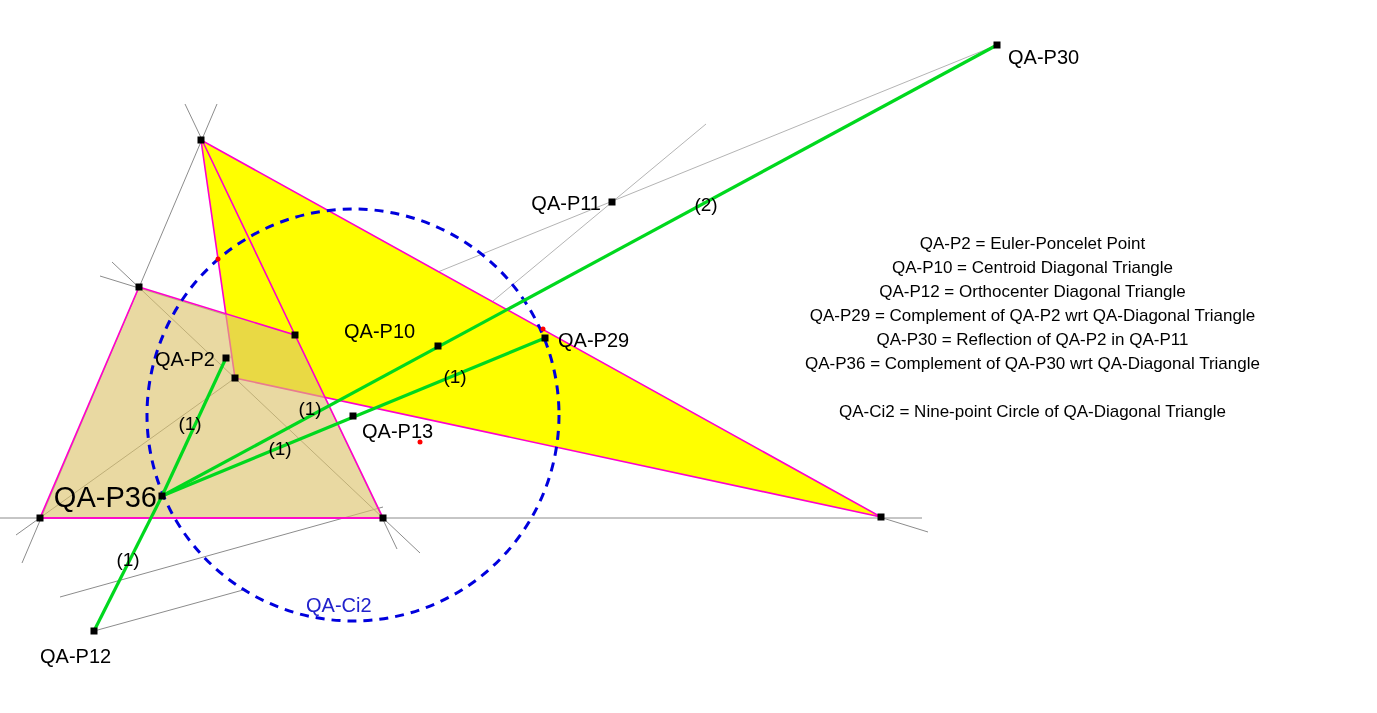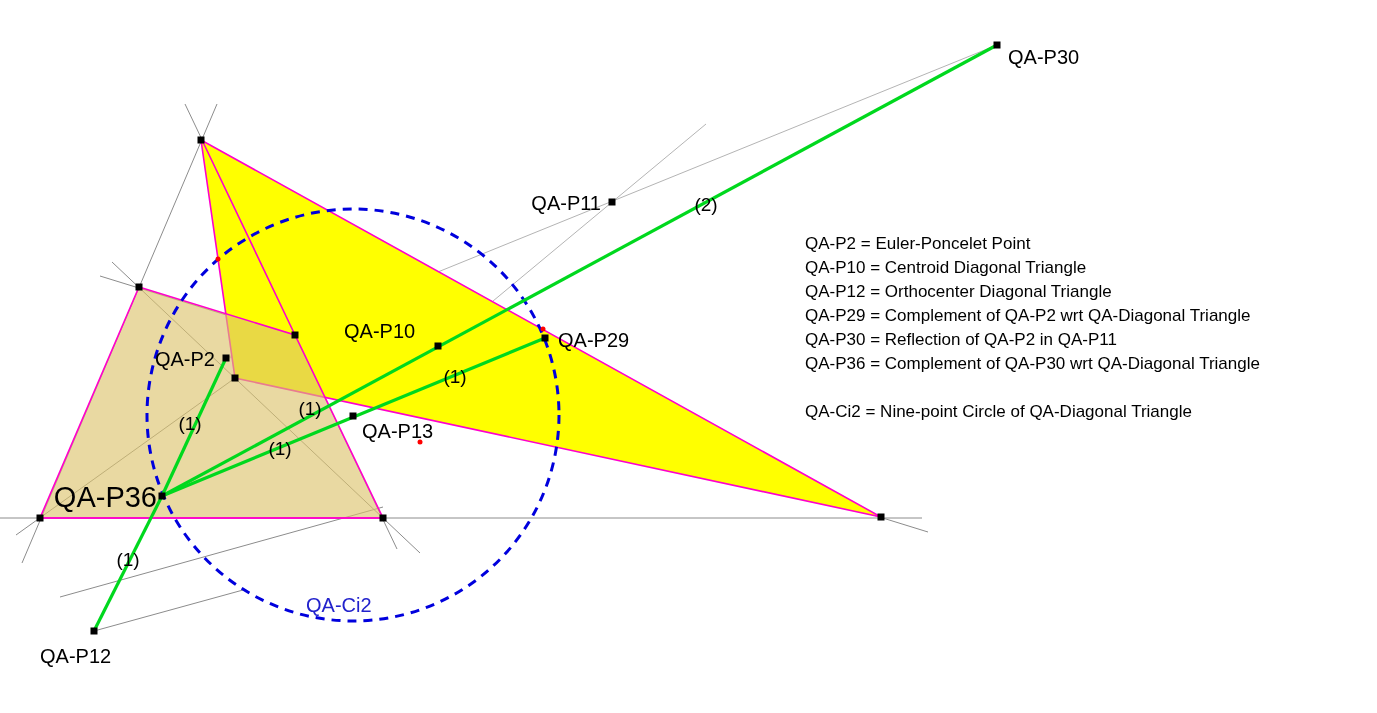--- a/index.html
+++ b/index.html
@@ -1,19 +1,19 @@
 <!DOCTYPE html>
 <html><head>
 <meta charset="utf-8">
 <style>
   html,body{margin:0;padding:0;background:#ffffff;}
   .stage{position:relative;width:1377px;height:713px;background:#fff;overflow:hidden;
          font-family:"Liberation Sans", sans-serif;}
   svg{position:absolute;left:0;top:0;}
-  .legend{position:absolute;color:#000;font-size:17px;line-height:24px;white-space:pre;}
+  .legend{position:absolute;color:#000;font-size:17px;line-height:24px;white-space:pre;text-align:center;}
   .legend .gap{height:24px;}
 </style>
 </head>
 <body>
 
 <div class="stage">
   <svg id="fig" width="1377" height="713" viewBox="0 0 1377 713" xmlns="http://www.w3.org/2000/svg">
       <line x1="0" y1="518" x2="922" y2="518" stroke="#8c8c8c" stroke-width="1"></line>
       <line x1="217" y1="104" x2="22" y2="563" stroke="#8c8c8c" stroke-width="1"></line>
       <line x1="185" y1="104" x2="397" y2="549" stroke="#8c8c8c" stroke-width="1"></line>

